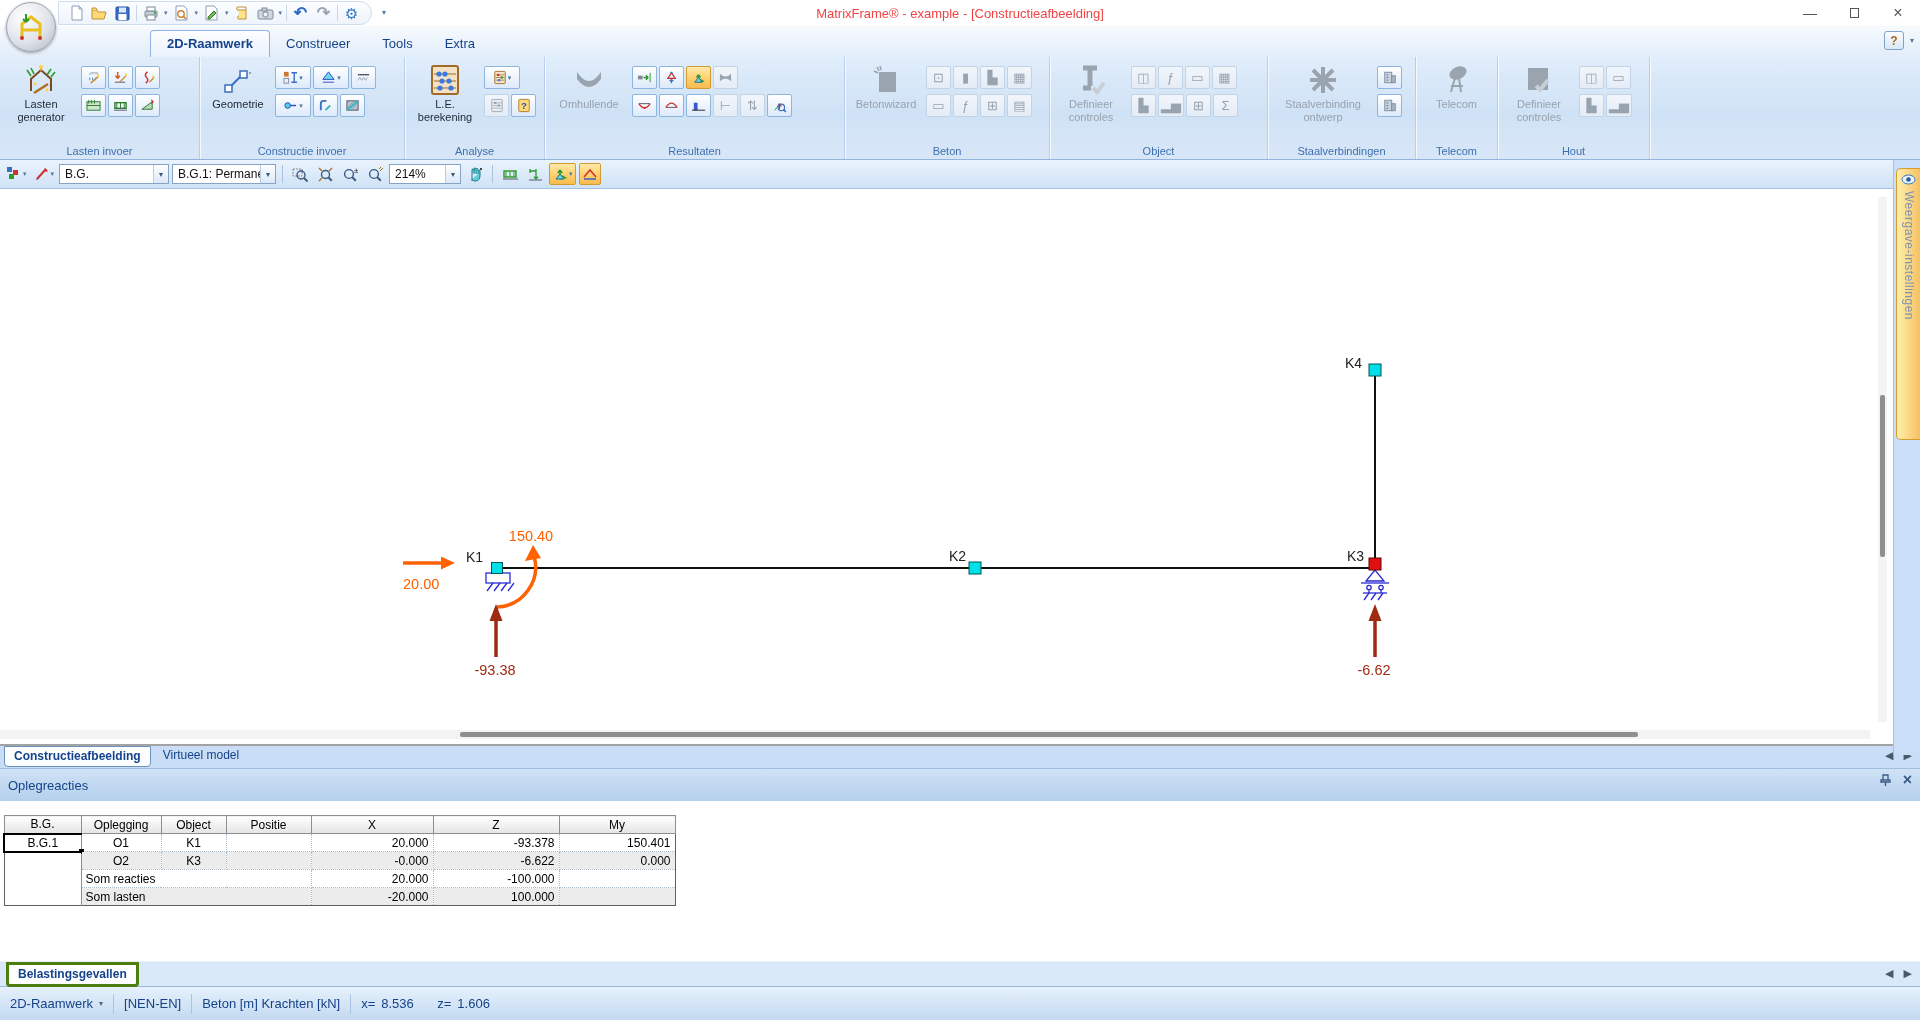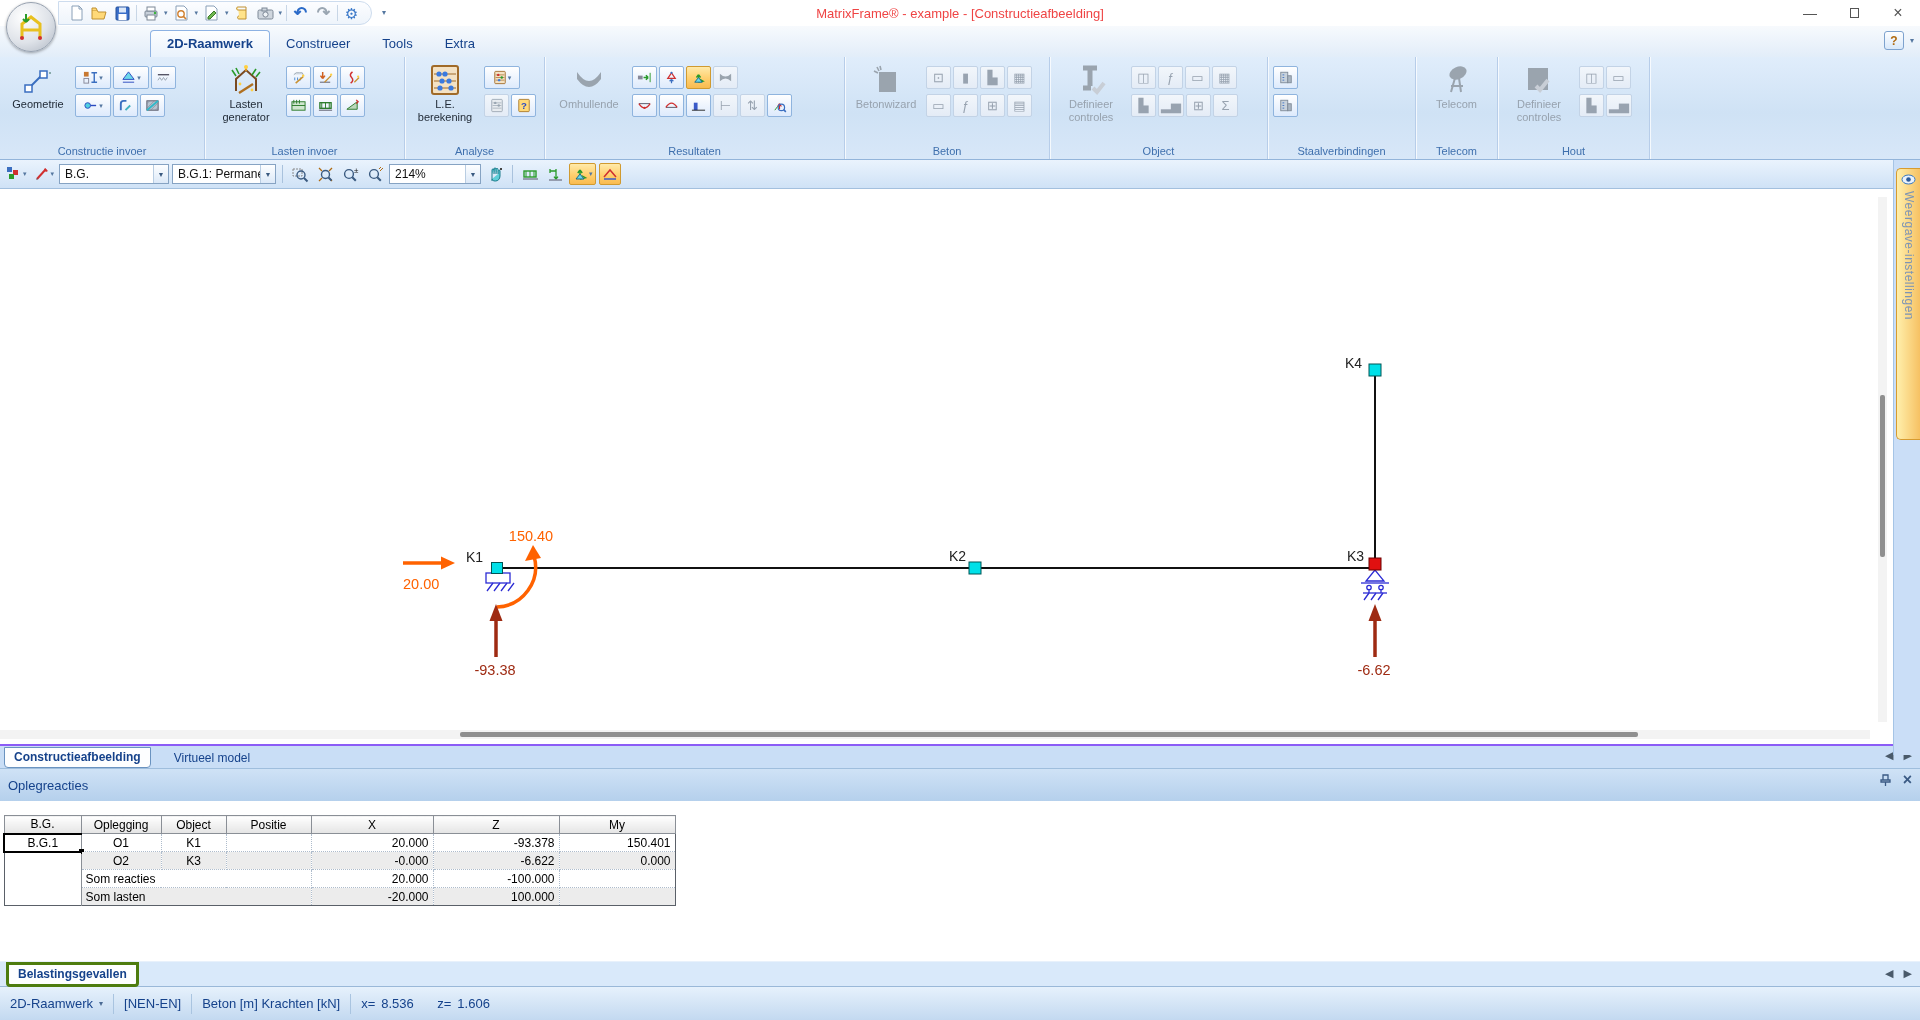--- a/index.html
+++ b/index.html
@@ -69,21 +69,21 @@
   .vthumb{position:absolute;left:2px;top:198px;width:5px;height:162px;background:#8f8f8f;border-radius:2px}
 
   .sidestrip{position:absolute;top:160px;right:0;width:27px;height:595px;background:#cadef7;
              border-left:1px solid #a5c4e6;z-index:6}
   .sidetab{position:absolute;top:8px;left:2px;width:24px;height:272px;border:1px solid #d79b2f;border-right:none;
            border-radius:5px 0 0 5px;background:linear-gradient(90deg,#ffefab,#f6c163);
            display:flex;flex-direction:column;align-items:center;padding-top:5px;gap:6px}
   .sidetab-label{writing-mode:vertical-rl;font-size:12px;color:#7d95b5;letter-spacing:.5px}
 
   
-  .doctabs{height:24px;flex:none;background:#c9def6;border-top:2px solid #8b5cf6;display:flex;align-items:flex-end;gap:14px;padding:0 4px;position:relative}
+  .doctabs{height:24px;flex:none;background:#c9def6;border-top:2px solid #a3a3a3;display:flex;align-items:flex-start;gap:3px;padding:0 4px;position:relative}
   .dtab{font-size:12px;color:#15428b;padding:2px 9px 3px;white-space:nowrap}
   .dtab.active{background:#fdfeff;border:1px solid #6a93c0;border-radius:0 0 4px 4px;font-weight:bold}
   .tabnav{position:absolute;right:8px;top:3px;display:flex;gap:10px;color:#4a5a6a;font-size:11px}
 
   
   .phead{height:22px;flex:none;background:linear-gradient(#cfe2f6,#b5d0ec);border-top:1px solid #9fbedd;
          display:flex;align-items:center;padding:16px 8px;font-size:13px;color:#15428b;position:relative}
   .phead-icons{position:absolute;right:8px;top:0;height:22px;display:flex;align-items:center;gap:12px;color:#3a5a84}
   .pbody{height:160px;flex:none;background:#fff;overflow:hidden}
   table.react{border-collapse:collapse;margin:14px 0 0 3px;font-size:12px;color:#000}
@@ -205,82 +205,20 @@
     <div class="rtab">Tools</div>
     <div class="rtab">Extra</div>
     <div class="tabrow-right">
       <span class="helpbtn">?</span>
       <span style="font-size:8px;color:#5577a0">▾</span>
     </div>
   </div>
 
   <div class="ribbon">
 
-    <div class="grp" style="width:205px">
-      <div class="grp-c">
-        <div class="bigbtn" style="width:66px">
-          <svg width="32" height="32" viewBox="0 0 32 32">
-            <path d="M7 24L21 10" stroke="#3a6ec0" stroke-width="2"></path>
-            <rect x="3" y="21" width="7" height="7" fill="#fff" stroke="#3a6ec0" stroke-width="1.5"></rect>
-            <rect x="18" y="7" width="7" height="7" fill="#fff" stroke="#3a6ec0" stroke-width="1.5"></rect>
-            <path d="M27 9h4" stroke="#8aa" stroke-dasharray="2 2" stroke-width="2"></path>
-          </svg>
-          <span>Geometrie</span>
-        </div>
-        <div class="igrid">
-          <div class="irow">
-            <span class="sbtn" style="min-width:36px">
-              <svg width="15" height="15" viewBox="0 0 16 16">
-                  <rect x="1" y="2" width="5" height="5" fill="#c87830"></rect>
-                  <rect x="1" y="9" width="5" height="5" fill="none" stroke="#889"></rect>
-                  <path d="M9 3h6M12 3v10M9 13h6" stroke="#3a6ec0" stroke-width="1.5" fill="none"></path>
-                </svg>
-              <span class="dd8">▾</span>
-              </span>
-            <span class="sbtn" style="min-width:36px">
-              <svg width="15" height="15" viewBox="0 0 16 16">
-                  <path d="M8 2L2 10h12z" fill="#6cd8ea" stroke="#2a4ac0"></path>
-                  <path d="M2 13h12" stroke="#2a4ac0"></path>
-                </svg>
-              <span class="dd8">▾</span>
-              </span>
-            <span class="sbtn">
-              <svg width="15" height="15" viewBox="0 0 16 16">
-                  <path d="M2 5h12" stroke="#556" stroke-width="1.5"></path>
-                  <path d="M2 11l2-3 2 3 2-3 2 3 2-3" fill="none" stroke="#98a3b0"></path>
-                </svg>
-              </span>
-          </div>
-          <div class="irow">
-            <span class="sbtn" style="min-width:36px">
-              <svg width="15" height="15" viewBox="0 0 16 16">
-                  <circle cx="5" cy="8" r="3" fill="#50d0e0" stroke="#2a4ac0"></circle>
-                  <path d="M8 8h6" stroke="#2a4ac0" stroke-width="1.5"></path>
-                </svg>
-              <span class="dd8">▾</span>
-              </span>
-            <span class="sbtn">
-              <svg width="15" height="15" viewBox="0 0 16 16">
-                  <path d="M3 13V6q0-3 3-3h3" fill="none" stroke="#3a6ec0" stroke-width="2"></path>
-                  <path d="M8 13l5-5" stroke="#40b0c0" stroke-width="2"></path>
-                </svg>
-              </span>
-            <span class="sbtn">
-              <svg width="15" height="15" viewBox="0 0 16 16">
-                  <rect x="2" y="3" width="12" height="10" fill="#b8c4d0" stroke="#556"></rect>
-                  <path d="M2 13L14 3" stroke="#30b8c8" stroke-width="2"></path>
-                  <path d="M5 3l-3 3M10 3L2 11M14 5l-8 8M14 10l-3 3" stroke="#7a8694" stroke-width=".7"></path>
-                </svg>
-              </span>
-          </div>
-        </div>
-      </div>
-      <div class="grp-l">Constructie invoer</div>
-    </div>
-
     <div class="grp" style="width:200px">
       <div class="grp-c">
         <div class="bigbtn" style="width:72px">
           <svg width="34" height="32" viewBox="0 0 34 32">
             <path d="M7 27V15l10-9 10 9v12" fill="none" stroke="#7a4a20" stroke-width="2"></path>
             <path d="M3 6l4 6M7 4l3 6M27 5l-4 6M31 8l-4 5" stroke="#2a9a2a" stroke-width="1.6"></path>
             <path d="M17 2v5" stroke="#f0a020" stroke-width="1.6"></path>
             <circle cx="17" cy="3" r="2" fill="#ffd040"></circle>
             <path d="M10 29l14-9" stroke="#b07020" stroke-width="2.4"></path>
             <circle cx="11" cy="20" r="1.4" fill="#ffcf40"></circle>
@@ -332,20 +270,82 @@
             <span class="sbtn">
               <svg width="15" height="15" viewBox="0 0 16 16">
                   <path d="M2 12L13 4v8z" fill="#bcd8bc" stroke="#2a7a2a"></path>
                   <path d="M12 2l2 2-2 2" fill="none" stroke="#d03030" stroke-width="1.4"></path>
                 </svg>
               </span>
           </div>
         </div>
       </div>
       <div class="grp-l">Lasten invoer</div>
+    </div>
+
+    <div class="grp" style="width:205px">
+      <div class="grp-c">
+        <div class="bigbtn" style="width:66px">
+          <svg width="32" height="32" viewBox="0 0 32 32">
+            <path d="M7 24L21 10" stroke="#3a6ec0" stroke-width="2"></path>
+            <rect x="3" y="21" width="7" height="7" fill="#fff" stroke="#3a6ec0" stroke-width="1.5"></rect>
+            <rect x="18" y="7" width="7" height="7" fill="#fff" stroke="#3a6ec0" stroke-width="1.5"></rect>
+            <path d="M27 9h4" stroke="#8aa" stroke-dasharray="2 2" stroke-width="2"></path>
+          </svg>
+          <span>Geometrie</span>
+        </div>
+        <div class="igrid">
+          <div class="irow">
+            <span class="sbtn" style="min-width:36px">
+              <svg width="15" height="15" viewBox="0 0 16 16">
+                  <rect x="1" y="2" width="5" height="5" fill="#c87830"></rect>
+                  <rect x="1" y="9" width="5" height="5" fill="none" stroke="#889"></rect>
+                  <path d="M9 3h6M12 3v10M9 13h6" stroke="#3a6ec0" stroke-width="1.5" fill="none"></path>
+                </svg>
+              <span class="dd8">▾</span>
+              </span>
+            <span class="sbtn" style="min-width:36px">
+              <svg width="15" height="15" viewBox="0 0 16 16">
+                  <path d="M8 2L2 10h12z" fill="#6cd8ea" stroke="#2a4ac0"></path>
+                  <path d="M2 13h12" stroke="#2a4ac0"></path>
+                </svg>
+              <span class="dd8">▾</span>
+              </span>
+            <span class="sbtn">
+              <svg width="15" height="15" viewBox="0 0 16 16">
+                  <path d="M2 5h12" stroke="#556" stroke-width="1.5"></path>
+                  <path d="M2 11l2-3 2 3 2-3 2 3 2-3" fill="none" stroke="#98a3b0"></path>
+                </svg>
+              </span>
+          </div>
+          <div class="irow">
+            <span class="sbtn" style="min-width:36px">
+              <svg width="15" height="15" viewBox="0 0 16 16">
+                  <circle cx="5" cy="8" r="3" fill="#50d0e0" stroke="#2a4ac0"></circle>
+                  <path d="M8 8h6" stroke="#2a4ac0" stroke-width="1.5"></path>
+                </svg>
+              <span class="dd8">▾</span>
+              </span>
+            <span class="sbtn">
+              <svg width="15" height="15" viewBox="0 0 16 16">
+                  <path d="M3 13V6q0-3 3-3h3" fill="none" stroke="#3a6ec0" stroke-width="2"></path>
+                  <path d="M8 13l5-5" stroke="#40b0c0" stroke-width="2"></path>
+                </svg>
+              </span>
+            <span class="sbtn">
+              <svg width="15" height="15" viewBox="0 0 16 16">
+                  <rect x="2" y="3" width="12" height="10" fill="#b8c4d0" stroke="#556"></rect>
+                  <path d="M2 13L14 3" stroke="#30b8c8" stroke-width="2"></path>
+                  <path d="M5 3l-3 3M10 3L2 11M14 5l-8 8M14 10l-3 3" stroke="#7a8694" stroke-width=".7"></path>
+                </svg>
+              </span>
+          </div>
+        </div>
+      </div>
+      <div class="grp-l">Constructie invoer</div>
     </div>
 
     <div class="grp" style="width:140px">
       <div class="grp-c">
         <div class="bigbtn" style="width:70px">
           <svg width="30" height="32" viewBox="0 0 30 32">
             <rect x="2" y="2" width="26" height="28" rx="2" fill="#f4e2c4" stroke="#a06a28" stroke-width="2"></rect>
             <path d="M4 10h22M4 17h22M4 24h22" stroke="#a06a28"></path>
             <circle cx="9" cy="10" r="2.6" fill="#3a7ae0"></circle>
               <circle cx="15" cy="10" r="2.6" fill="#3a7ae0"></circle>
@@ -548,20 +548,26 @@
                 <span class="gicon">Σ</span>
               </span>
           </div>
         </div>
       </div>
       <div class="grp-l">Object</div>
     </div>
 
     <div class="grp" style="width:148px">
       <div class="grp-c">
+        <div class="bigbtn dis" style="width:100px">
+          <svg width="32" height="32" viewBox="0 0 32 32">
+            <path d="M16 3v26M3 16h26M6 6l20 20M26 6L6 26" stroke="#9aa4ae" stroke-width="4"></path>
+          </svg>
+          <span>Staalverbinding ontwerp</span>
+        </div>
         <div class="igrid">
           <div class="irow">
             <span class="sbtn">
               <svg width="14" height="15" viewBox="0 0 16 16">
                   <rect x="2" y="2" width="8" height="12" fill="#c8d2dc" stroke="#7d8896"></rect>
                   <rect x="10" y="6" width="4" height="8" fill="#aab6c2" stroke="#7d8896"></rect>
                   <path d="M4 5h2M4 8h2M4 11h2" stroke="#3a6ec0"></path>
                 </svg>
               </span>
           </div>
@@ -671,21 +677,21 @@
           <text x="12" y="7" font-size="8" fill="#111" font-family="Liberation Sans,sans-serif">±</text>
         </svg>
       </span>
     <span class="tbtn">
       <svg width="17" height="17" viewBox="0 0 17 17">
           <circle cx="7" cy="8" r="4.4" fill="none" stroke="#3a5a80" stroke-width="1.4"></circle>
           <path d="M10.3 11.3l3.5 3.5" stroke="#3a5a80" stroke-width="2"></path>
           <path d="M12 3l2-2M13 5l3-3" stroke="#b06a10"></path>
         </svg>
       </span>
-    <span class="combo" style="width:92px">
+    <span class="combo" style="width:72px">
       <span class="ctext">214%</span>
       <span class="cbtn">▼</span>
       </span>
     <span class="tbtn">
       <svg width="17" height="17" viewBox="0 0 17 17">
           <path d="M5 15V8M5 8V4c0-1.5 2-1.5 2 0M7 8V3c0-1.5 2-1.5 2 0M9 8V3.5c0-1.5 2-1.5 2 0M11 8V5c0-1.5 2-1.5 2 0v5c0 3-2 5-4.5 5H8c-1.6 0-3-1-3-2" fill="#5ecfd8" stroke="#1a7a8a" stroke-width="1"></path>
           <path d="M13 2l2 2M15 2l-2 2" stroke="#444"></path>
         </svg>
       </span>
     <span class="tsep"></span>

